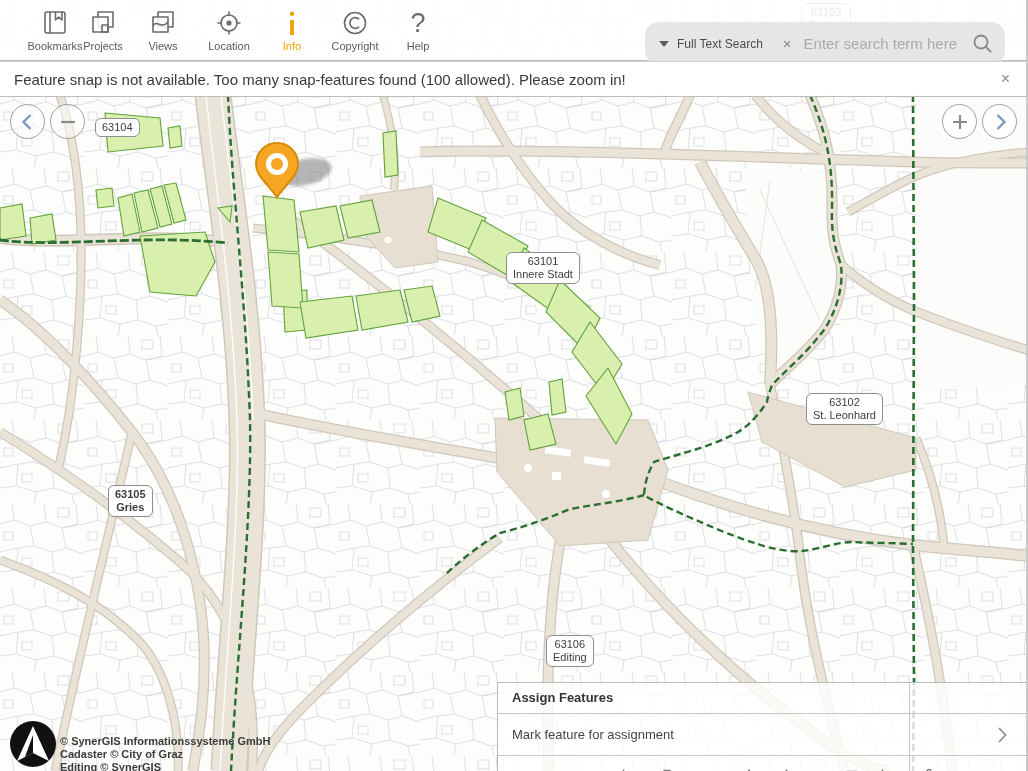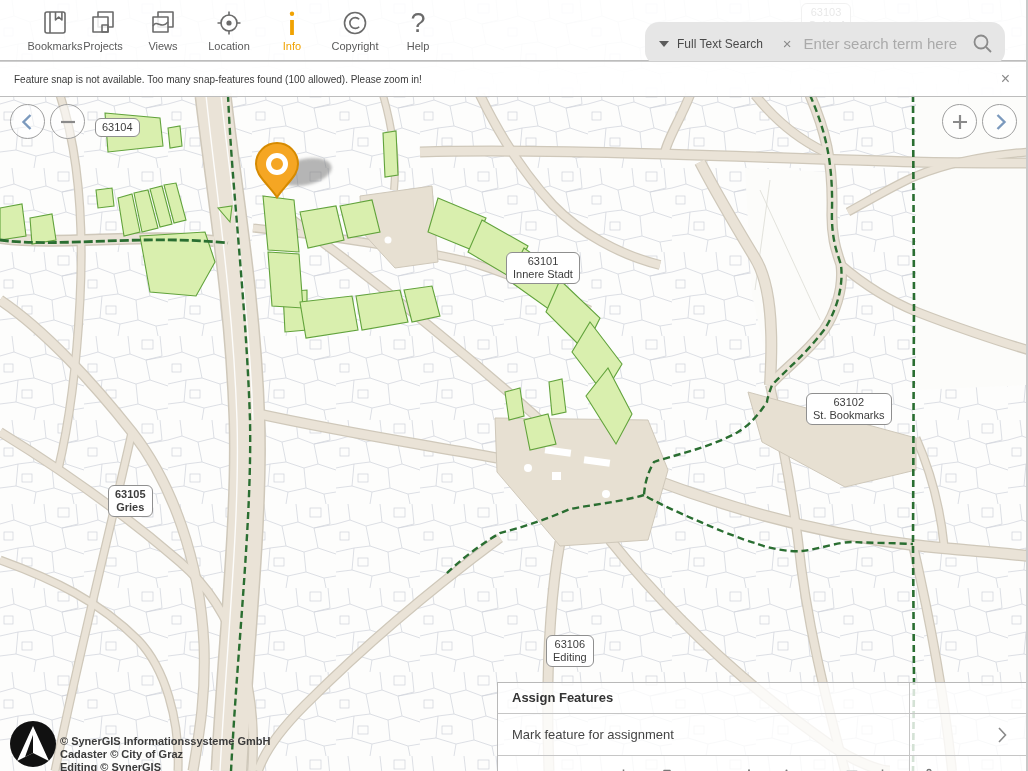--- a/index.html
+++ b/index.html
@@ -22,21 +22,21 @@
   #search-caret{width:0;height:0;border-left:5px solid transparent;border-right:5px solid transparent;
      border-top:6px solid #5c5c5c;margin:0 8px 0 14px;}
   #search-mode{font-size:12px;color:#4a4a4a;}
   #search-clear{font-size:15px;color:#8a8a8a;margin:0 10px 1px 20px;cursor:pointer;}
   #search-input{flex:1;border:none;background:transparent;outline:none;font-size:15px;color:#555;
      font-family:"Liberation Sans",sans-serif;min-width:0;}
   #search-input::placeholder{color:#aaa;}
   
   #notif{position:absolute;left:0;top:61px;width:100%;height:36px;background:rgba(255,255,255,0.94);
      border-top:1px solid #cfcfcf;border-bottom:1px solid #bdbdbd;z-index:2;display:flex;align-items:center;box-sizing:border-box;}
-  #notif .txt{font-size:10px;color:#3a3a3a;margin-left:14px;}
+  #notif .txt{font-size:15px;color:#3a3a3a;margin-left:14px;}
   #notif .close{position:absolute;right:10px;font-size:16px;color:#8a8a8a;cursor:pointer;padding:2px 6px;}
   
   .ctl{position:absolute;width:35px;height:35px;border-radius:50%;border:1.5px solid #9f9f9f;
      background:rgba(255,255,255,0.5);z-index:2;box-sizing:border-box;cursor:pointer;
      display:flex;align-items:center;justify-content:center;}
   
   #assign-panel{position:absolute;left:497px;top:651px;right:0;bottom:0;background:rgba(255,255,255,0.8);
      border-top:1px solid #b9b9b9;border-left:1px solid #b9b9b9;z-index:2;box-sizing:border-box;margin-top:31px;}
   #assign-panel .vdiv{position:absolute;left:411px;top:0;bottom:0;width:1px;background:#c6c6c6;}
   .ap-header{height:30px;line-height:30px;padding-left:14px;font-size:13px;font-weight:bold;color:#333;
@@ -200,21 +200,21 @@
     </g>
   </svg>
 
   <div class="map-label" style="left:95px;top:118px;">
     <span>63104</span>
   </div>
   <div class="map-label" style="left:506px;top:252px;">
     <span>63101</span><br><span>Innere Stadt</span>
   </div>
   <div class="map-label" style="left:806px;top:393px;">
-    <span>63102</span><br><span>St. Bookmarks</span>
+    <span>63102</span><br><span>St. Leonhard</span>
   </div>
   <div class="map-label" style="left:108px;top:485px;font-weight:bold;">
     <span>63105</span><br><span>Gries</span>
   </div>
   <div class="map-label" style="left:801px;top:3px;">
     <span>63103</span><br><span>Geidorf</span>
   </div>
   <div class="map-label" style="left:546px;top:635px;">
     <span>63106</span><br><span>Editing</span>
   </div>

